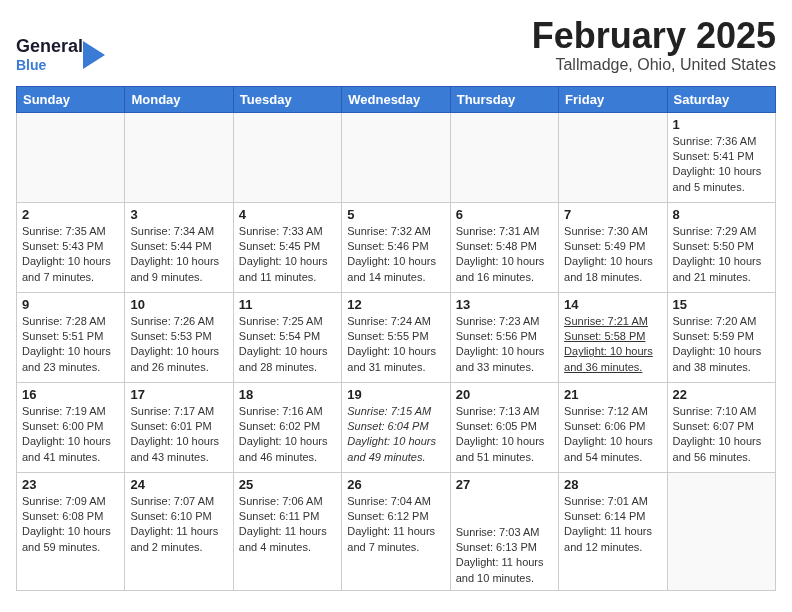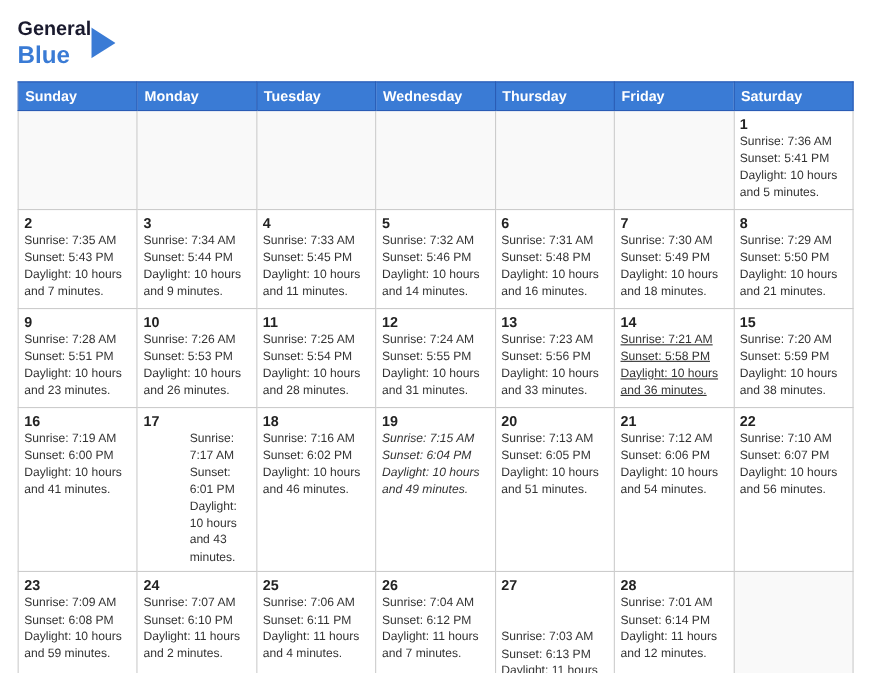--- a/index.html
+++ b/index.html
@@ -76,27 +76,31 @@
     }
   </style>
 </head>
 <body>
 
 <div class="header">
   <div class="logo-wrapper">
       <div style="display: flex; align-items: center; gap: 0px;">
         <div style="line-height: 1.15;">
           <div style="font-size: 18px; font-weight: bold; color: rgb(26, 26, 46);">General</div>
-          <div style="font-size: 22px; font-weight: bold; color: rgb(58, 123, 213);">Blue</div>
+          <div style="font-size: 14px; font-weight: bold; color: rgb(58, 123, 213);">Blue</div>
         </div>
         <svg width="22" height="38" viewBox="0 0 22 38">
           <polygon points="0,5 22,19 0,33" fill="#3a7bd5"></polygon>
         </svg>
       </div>
     </div>
+  <div class="title-block">
+    <div class="calendar-title">February 2025</div>
+    <div class="calendar-subtitle">Tallmadge, Ohio, United States</div>
+  </div>
 </div>
 
 <table class="calendar">
   <thead>
     <tr>
     <th>Sunday</th>
         <th>Monday</th>
         <th>Tuesday</th>
         <th>Wednesday</th>
         <th>Thursday</th>
@@ -225,21 +229,21 @@
       <tr>
         <td>
           <span class="day-number">16</span>
           <div class="day-info" style="white-space: pre-line;">Sunrise: 7:19 AM
 Sunset: 6:00 PM
 Daylight: 10 hours
 and 41 minutes.</div>
         </td>
         <td>
           <span class="day-number">17</span>
-          <div class="day-info" style="white-space: pre-line; margin-left: 42px;">Sunrise: 7:17 AM
+          <div class="day-info" style="white-space: pre-line;">Sunrise: 7:17 AM
 Sunset: 6:01 PM
 Daylight: 10 hours
 and 43 minutes.</div>
         </td>
         <td>
           <span class="day-number">18</span>
           <div class="day-info" style="white-space: pre-line;">Sunrise: 7:16 AM
 Sunset: 6:02 PM
 Daylight: 10 hours
 and 46 minutes.</div>

